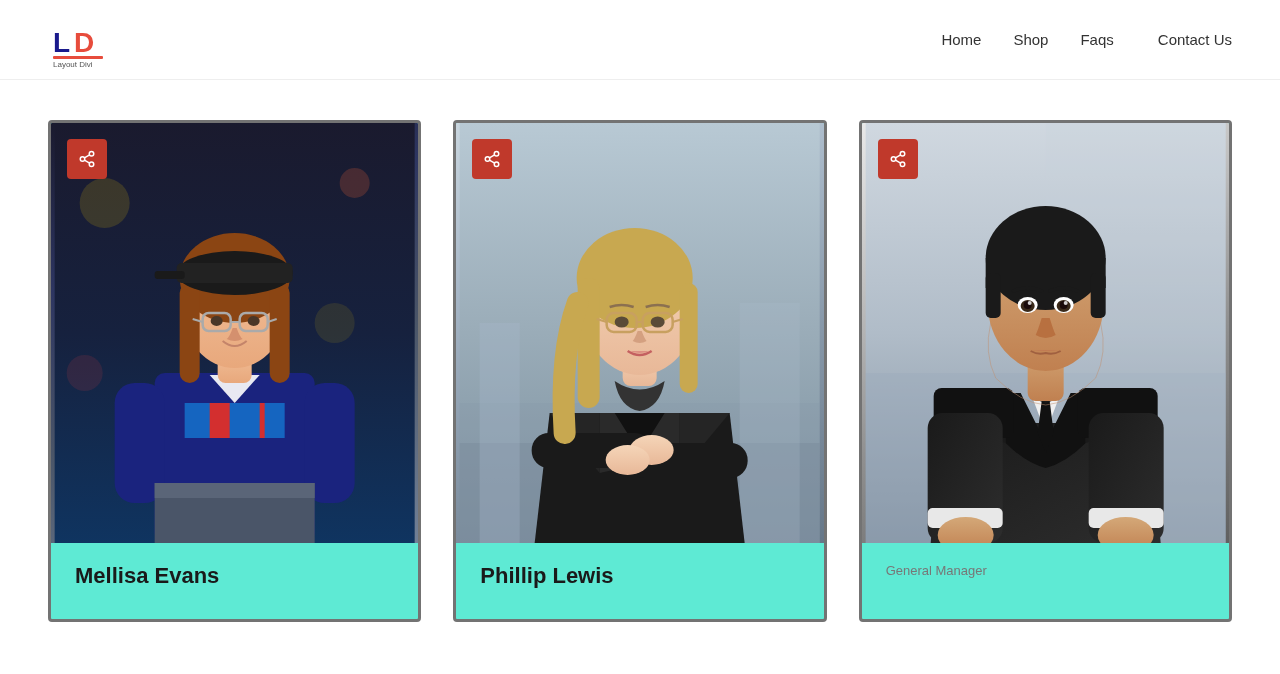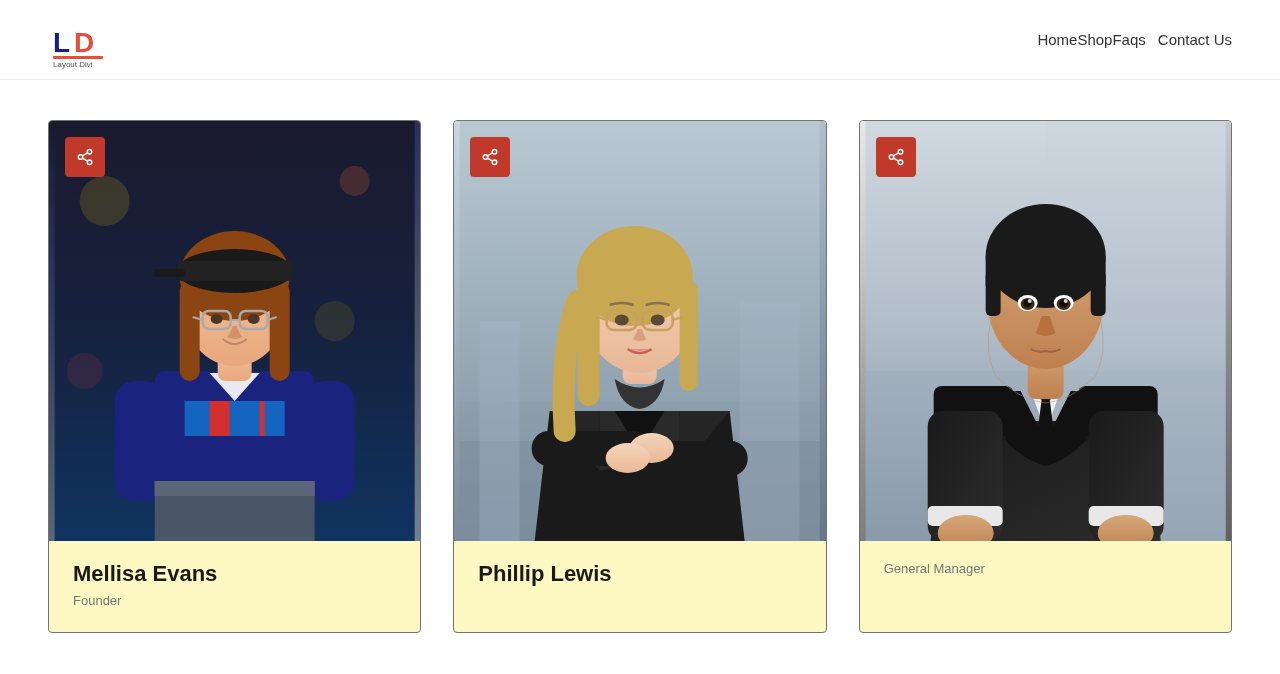--- a/index.html
+++ b/index.html
@@ -26,20 +26,21 @@
 
     .logo-area {
       display: flex;
       align-items: center;
       gap: 8px;
     }
 
     nav {
       display: flex;
       align-items: flex-end;
+      gap: 32px;
     }
 
     nav a {
       text-decoration: none;
       color: #333;
       font-size: 15px;
       font-weight: 500;
     }
 
     nav a:last-child {
@@ -52,24 +53,24 @@
       padding: 40px 48px;
     }
 
     .cards-grid {
       display: grid;
       grid-template-columns: repeat(3, 1fr);
       gap: 32px;
     }
 
     .card {
-      border: 1px solid #737373;
+      border: 3px solid #737373;
       border-radius: 4px;
       overflow: hidden;
-      background: #fef9c3;
+      background: #5eead4;
     }
 
     .card-image-wrapper {
       position: relative;
       width: 100%;
       height: 420px;
       overflow: hidden;
     }
 
     
@@ -249,21 +250,20 @@
 
             <path d="M178 205 Q175 214 172 216 Q180 220 188 216 Q185 214 182 205" fill="#d4906e"></path>
 
             <rect x="100" y="360" width="160" height="60" rx="0" fill="#4a5568"></rect>
             <rect x="100" y="360" width="160" height="15" rx="0" fill="#5a6578"></rect>
           </svg>
         </div>
       </div>
       <div class="card-body">
         <div class="card-name">Mellisa Evans</div>
-        <div class="card-role">Founder</div>
       </div>
     </div>
 
     <div class="card">
       <div class="card-image-wrapper">
         <button class="share-btn">
           <svg width="18" height="18" viewBox="0 0 24 24" fill="none" xmlns="http://www.w3.org/2000/svg">
             <circle cx="18" cy="5" r="3" stroke="white" stroke-width="2"></circle>
             <circle cx="6" cy="12" r="3" stroke="white" stroke-width="2"></circle>
             <circle cx="18" cy="19" r="3" stroke="white" stroke-width="2"></circle>

